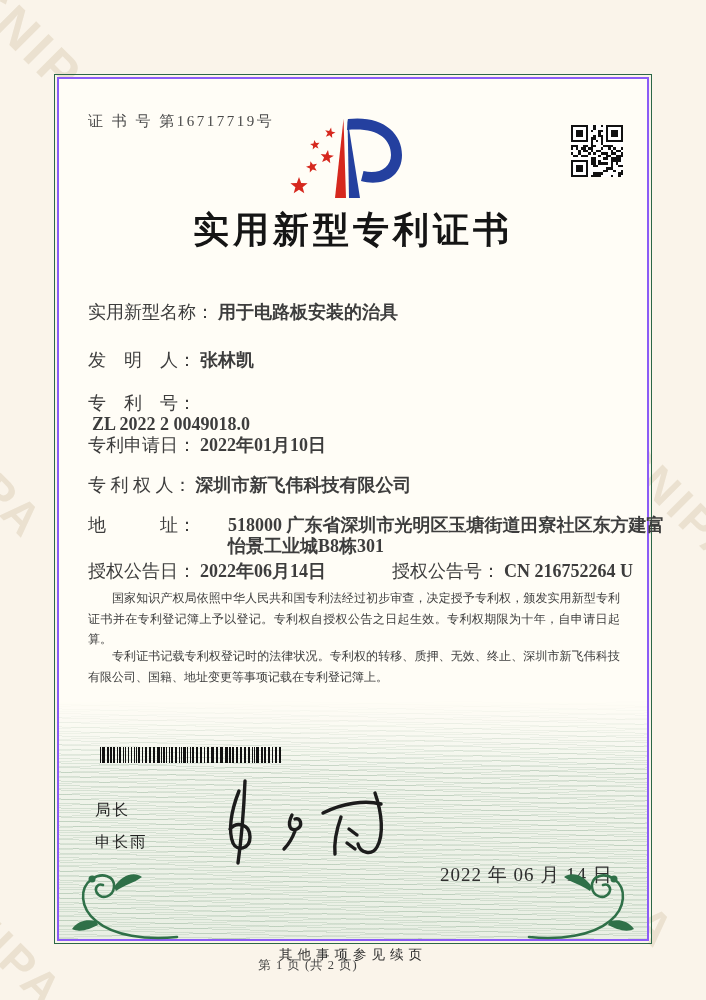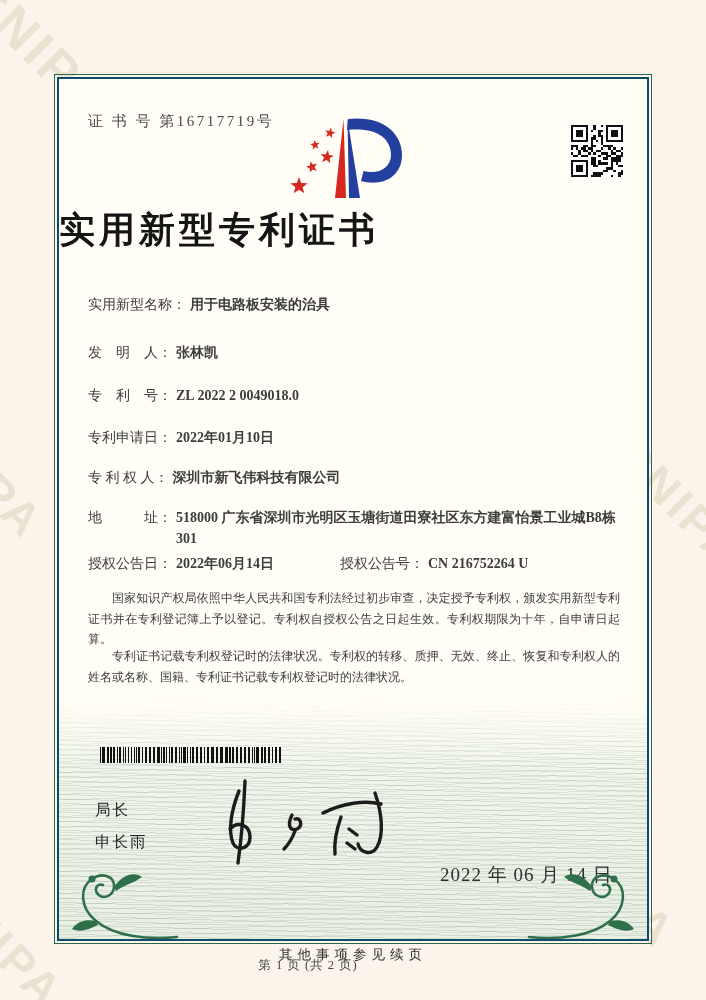--- a/index.html
+++ b/index.html
@@ -12,41 +12,41 @@
   .wm1{left:-4px;top:-36px;font-size:52px;}
   .wm2{left:452px;top:268px;font-size:46px;}
   .wm3{left:-58px;top:398px;font-size:46px;}
   .wm4{left:642px;top:428px;font-size:46px;}
   .wm5{left:358px;top:752px;font-size:46px;}
   .wm6{left:-38px;top:868px;font-size:46px;}
   .wm7{left:574px;top:808px;font-size:46px;}
   .wm8{left:228px;top:92px;font-size:54px;color:rgba(213,130,114,.13);}
   
   .cert{position:absolute;left:57px;top:77px;width:588px;height:860px;background:#fffdf6;
-        border:2px solid #0c4a6e;outline:1.5px solid #2b6747;outline-offset:2px;}
+        border:2px solid #8b5cf6;outline:1.5px solid #2b6747;outline-offset:2px;}
   .guilloche{position:absolute;left:0;right:0;top:621px;bottom:0;
     background:
       repeating-linear-gradient(1.5deg, rgba(74,124,86,.16) 0px, rgba(74,124,86,.16) 1px, transparent 1px, transparent 4.5px),
       repeating-linear-gradient(-1.5deg, rgba(74,124,86,.13) 0px, rgba(74,124,86,.13) 1px, transparent 1px, transparent 5.5px),
       linear-gradient(to bottom,#f4f6ee,#e9efe4);
     -webkit-mask-image:linear-gradient(to bottom,transparent,#000 70px);
     mask-image:linear-gradient(to bottom,transparent,#000 70px);}
   
   .cert-no{position:absolute;left:29px;top:33px;font-size:15px;letter-spacing:2.5px;color:#4a4a4a;}
   .logo{position:absolute;left:222px;top:33px;width:140px;height:95px;}
   .qr{position:absolute;left:512px;top:46px;width:52px;height:52px;background:#fff;}
   .qr svg{display:block;width:52px;height:52px;}
-  .title{position:absolute;left:0;top:127px;width:100%;text-align:left;
+  .title{position:absolute;left:0;top:127px;width:100%;text-align:center;
          font-size:36px;font-weight:bold;letter-spacing:4px;color:#151515;}
   
-  .row{position:absolute;left:29px;font-size:14px;display:flex;line-height:21px;color:#3d3d3d;}
+  .row{position:absolute;left:29px;font-size:18px;display:flex;line-height:21px;color:#3d3d3d;margin-top:8px;}
   .row .lab{white-space:nowrap;flex:none;}
   .row .val{margin-left:4px;font-weight:bold;}
-  .r1{top:215px;} .r2{top:263px;} .r3{top:306px;} .r4{top:348px;} .r5{top:388px;}
-  .r6{top:428px;} .r6 .val{width:452px;}
+  .r1{top:215px;} .r2{top:263px;} .r3{top:306px;flex-direction:column;} .r4{top:348px;} .r5{top:388px;}
+  .r6{top:428px;gap:28px;} .r6 .val{width:452px;}
   .r7{top:474px;} .r7 .pair2{margin-left:66px;display:flex;}
   
   .para{position:absolute;left:29px;width:532px;font-size:12px;line-height:20.5px;
         text-align:justify;text-indent:2em;color:#3d3d3d;}
   .p1{top:509px;} .p2{top:567px;}
   
   .barcode{position:absolute;left:41px;top:668px;width:184px;height:16px;}
   .signer-title{position:absolute;left:36px;top:721px;font-size:15.5px;color:#222;
         font-family:"Liberation Sans","DejaVu Sans",sans-serif;letter-spacing:2px;}
   .signer-name{position:absolute;left:36px;top:753px;font-size:15.5px;color:#222;
@@ -255,21 +255,21 @@
     <div class="row r7">
       <span class="lab">授权公告日：</span>
       <span class="val">2022年06月14日</span>
       <span class="pair2">
         <span class="lab">授权公告号：</span>
         <span class="val">CN 216752264 U</span>
       </span>
     </div>
 
     <div class="para p1">国家知识产权局依照中华人民共和国专利法经过初步审查，决定授予专利权，颁发实用新型专利证书并在专利登记簿上予以登记。专利权自授权公告之日起生效。专利权期限为十年，自申请日起算。</div>
-    <div class="para p2">专利证书记载专利权登记时的法律状况。专利权的转移、质押、无效、终止、恢复和专利权人的姓名或名称、国籍、专利证书记载专利权登记时的法律状况。</div>
+    <div class="para p2">专利证书记载专利权登记时的法律状况。专利权的转移、质押、无效、终止、深圳市新飞伟科技有限公司、国籍、地址变更等事项记载在专利登记簿上。</div>
 
     <div class="barcode">
       <svg id="barcode-svg" viewBox="0 0 184 16" width="184" height="16" shape-rendering="crispEdges">
           <rect x="0" y="0" width="1" height="16" fill="#111"></rect>
           <rect x="2" y="0" width="3" height="16" fill="#111"></rect>
           <rect x="7" y="0" width="2" height="16" fill="#111"></rect>
           <rect x="10" y="0" width="2" height="16" fill="#111"></rect>
           <rect x="13" y="0" width="2" height="16" fill="#111"></rect>
           <rect x="17" y="0" width="1" height="16" fill="#111"></rect>
           <rect x="19" y="0" width="2" height="16" fill="#111"></rect>

